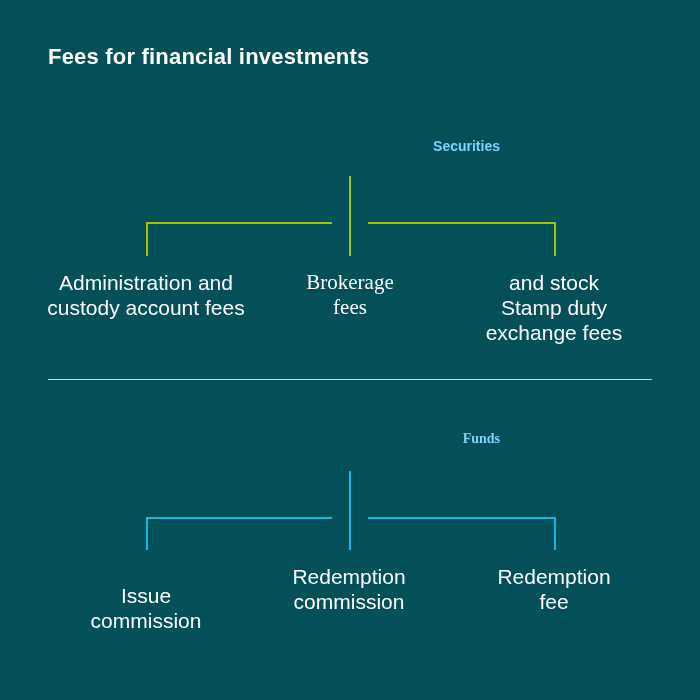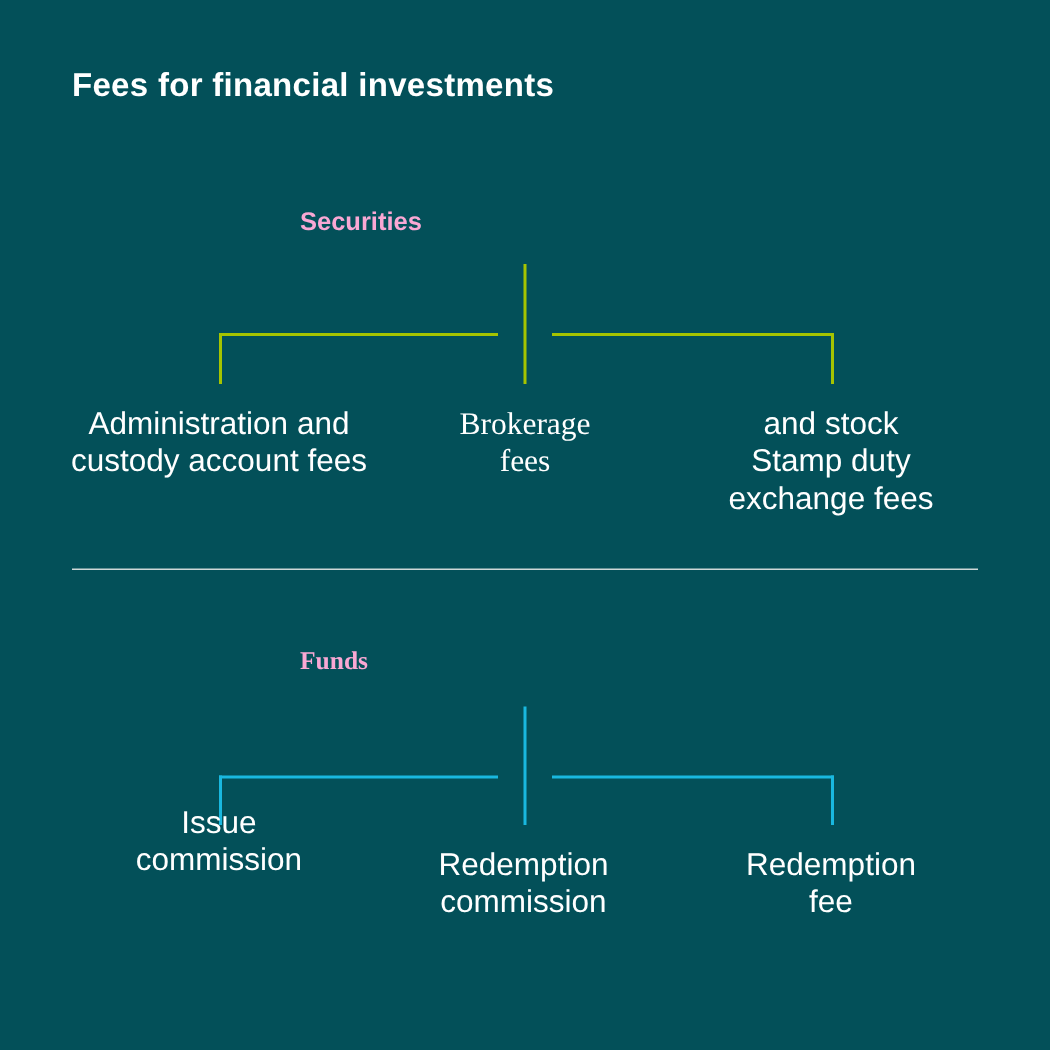--- a/index.html
+++ b/index.html
@@ -29,24 +29,24 @@
     font-weight: bold;
     color: #ffffff;
     letter-spacing: 0.2px;
     white-space: nowrap;
   }
 
   
   .section-heading {
     position: absolute;
     width: 300px;
-    text-align: left;
-    font-size: 17px;
+    text-align: right;
+    font-size: 14px;
     font-weight: bold;
-    color: #f9a8d4;
+    color: #7dd3fc;
     left: 200px;
   }
 
   
   .conn {
     position: absolute;
   }
   .v-stem {          
     width: 2px;
   }
@@ -120,21 +120,21 @@
     <div class="section-heading" style="top:431px;font-family:Liberation Serif, serif;">Funds</div>
 
     <div class="conn v-stem" style="left:349px; top:471px; height:79px; background:#19b8e0;"></div>
 
     <div class="conn h-bar" style="left:146px; top:517px; width:186px; background:#19b8e0;"></div>
     <div class="conn v-drop" style="left:146px; top:517px; height:33px; background:#19b8e0;"></div>
 
     <div class="conn h-bar" style="left:368px; top:517px; width:188px; background:#19b8e0;"></div>
     <div class="conn v-drop" style="left:554px; top:517px; height:33px; background:#19b8e0;"></div>
 
-    <div class="leaf-label" style="left:56px; top:536px; width:180px;">
+    <div class="leaf-label" style="left:56px; top:583px; width:180px;">
       <div>Issue</div>
       <div>commission</div>
     </div>
 
     <div class="leaf-label" style="left:258px; top:564px; width:182px;">
       <div>Redemption</div>
       <div>commission</div>
     </div>
 
     <div class="leaf-label" style="left:464px; top:564px; width:180px;">

